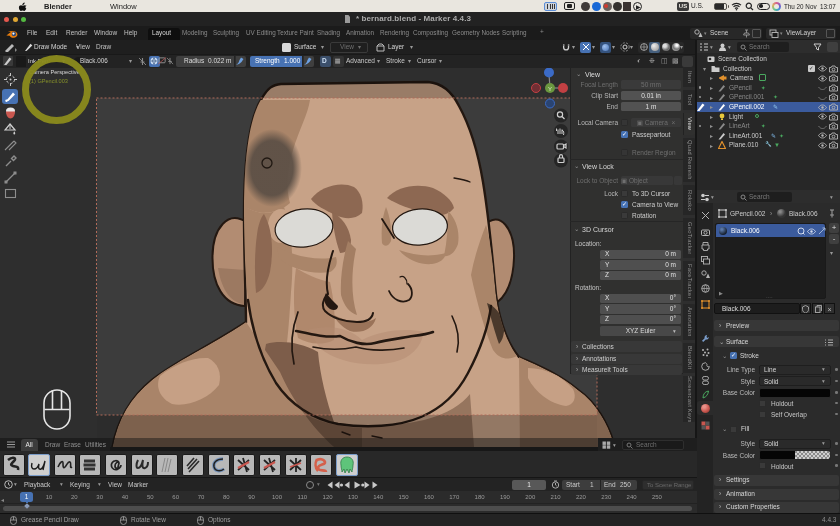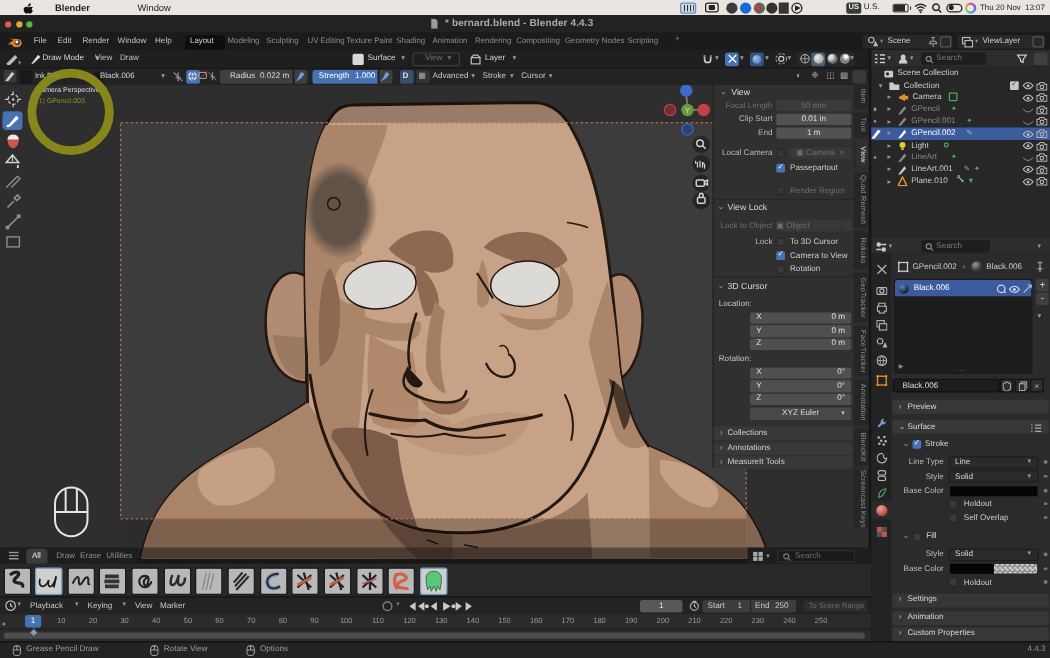--- a/index.html
+++ b/index.html
@@ -47,21 +47,21 @@
 <div class="a" style="left:774px;top:4px;width:5px;height:5px;border-radius:50%;background:#ece9e2"></div>
 <div class="t" style="left:784px;top:3.5px;color:#1c1c1c;font-size:6.3px">Thu 20 Nov&nbsp; 13:07</div>
 
 <div class="a" style="left:0;top:12px;width:840px;height:14px;background:#222222"></div>
 <div class="a" style="left:4px;top:16.5px;width:5px;height:5px;border-radius:50%;background:#e5584e"></div>
 <div class="a" style="left:12.5px;top:16.5px;width:5px;height:5px;border-radius:50%;background:#e0a733"></div>
 <div class="a" style="left:21px;top:16.5px;width:5px;height:5px;border-radius:50%;background:#54ba41"></div>
 <svg class="a" style="left:344px;top:15px" width="7" height="8" viewBox="0 0 7 8">
       <path d="M1 0h3.4L6 1.8V8H1z" fill="#9a9a9a"></path>
     </svg>
-<div class="t" style="left:356px;top:15px;color:#ababab;font-size:8px;font-weight:bold;letter-spacing:0.1px">* bernard.blend - Blender 4.4.3</div>
+<div class="t" style="left:356px;top:15px;color:#ababab;font-size:8px;font-weight:bold;letter-spacing:0.1px">* bernard.blend - Marker 4.4.3</div>
 
 <div class="a" style="left:0;top:26px;width:840px;height:14px;background:#1b1b1b"></div>
 <svg class="a" style="left:5px;top:28px" width="15" height="10" viewBox="0 0 22 14">
  <path d="M8.6 5.5L2 10.5l5 .5c.6 3 6.5 4.5 9.5 1.5 4-3.6.5-8-3.5-8l-9-.5z" fill="#e87d0d"></path>
  <circle cx="13" cy="8.5" r="3.2" fill="#2b4a7c"></circle>
       <circle cx="12.4" cy="7.8" r="1.6" fill="#fff"></circle>
 </svg>
 <div class="t" style="left:27px;top:29.5px">File</div>
 <div class="t" style="left:46px;top:29.5px">Edit</div>
 <div class="t" style="left:66px;top:29.5px">Render</div>

